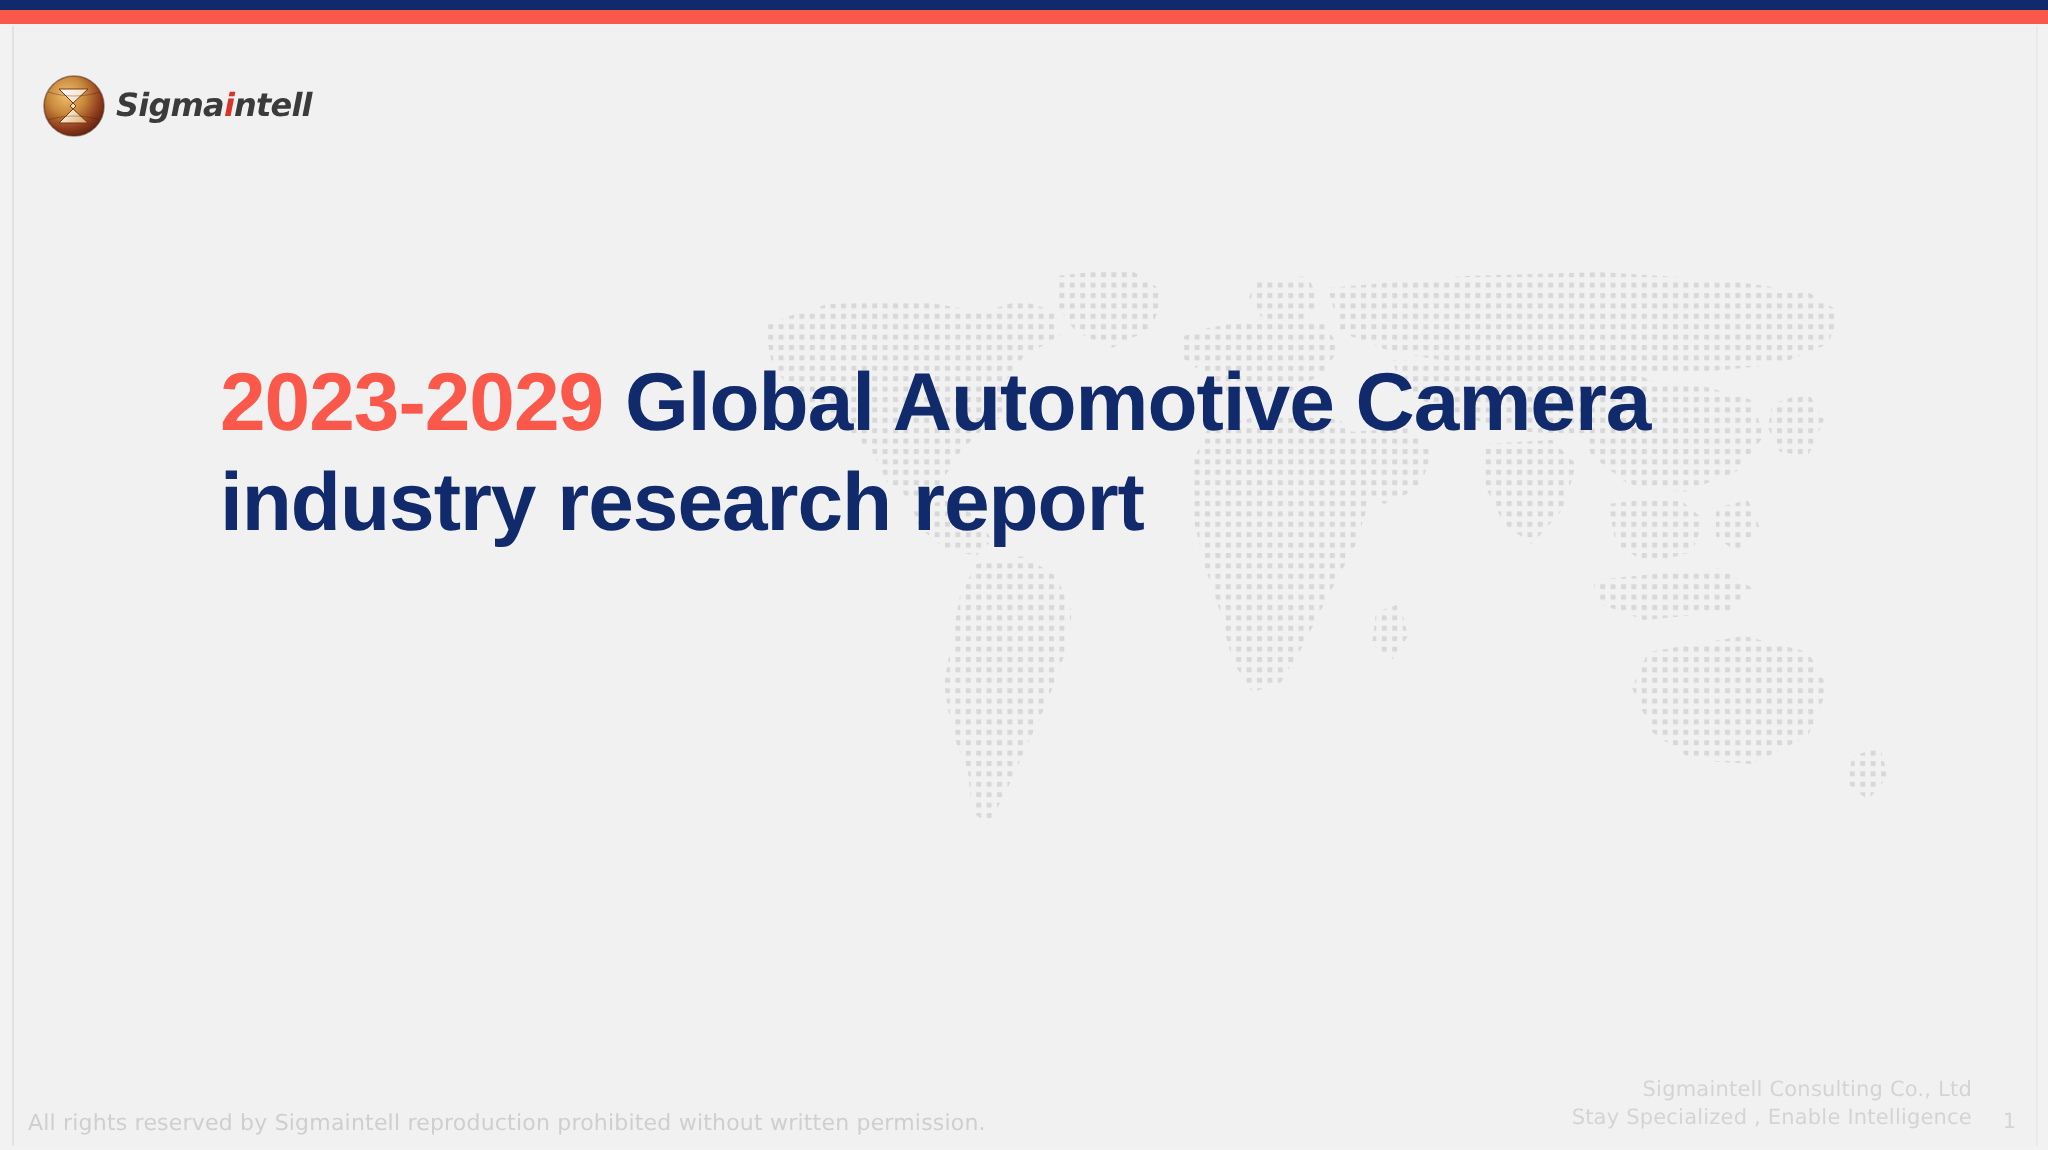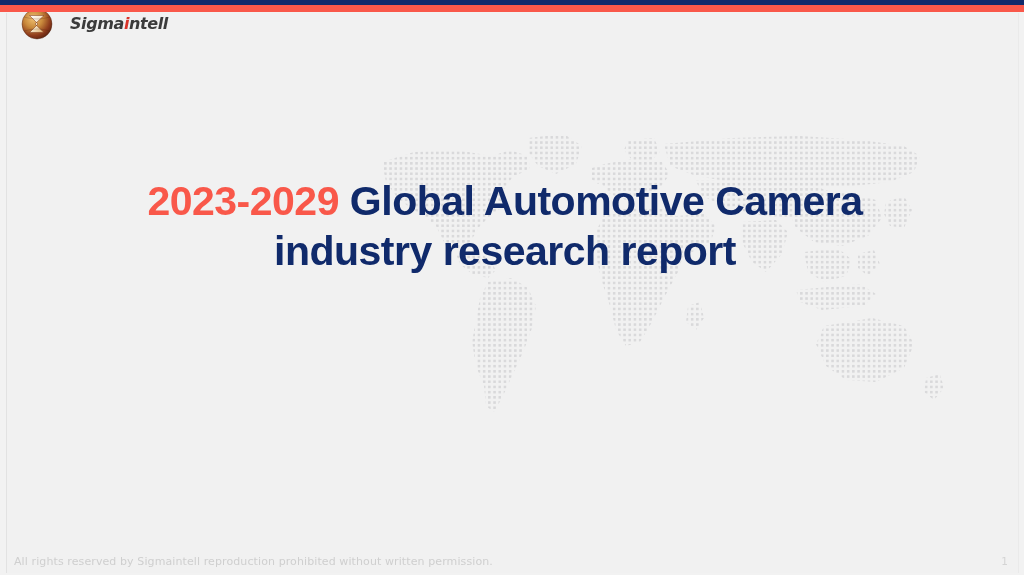--- a/index.html
+++ b/index.html
@@ -49,22 +49,22 @@
     width:600px; height:300px;
     z-index:2;
     opacity:1;
     pointer-events:none;
   }
   .world-map svg { display:block; width:100%; height:100%; }
 
   
   .logo {
     position:absolute;
-    left:20px; top:7px;
-    display:flex; align-items:center; gap:16px;
+    left:20px; top:36px;
+    display:flex; align-items:center; gap:4px;
     z-index:30;
   }
   .logo-mark {
     width:34px; height:34px;
     flex:0 0 34px;
   }
   .logo-text {
     font-family:"DejaVu Sans", sans-serif;
     font-style:italic;
     font-weight:700;
@@ -75,21 +75,20 @@
     white-space:nowrap;
   }
   .logo-text .hl { color:#d9342a; }
 
   
   .title-block {
     position:absolute;
     left:110px; top:176px;
     width:790px;
     z-index:20;
-    text-align:center;
   }
   .title {
     font-family:"Liberation Sans", sans-serif;
     font-weight:700;
     font-size:41px;
     line-height:50px;
     letter-spacing:-0.5px;
     color:#102a6b;
   }
   .title .years { color:#f9584a; }
@@ -241,16 +240,20 @@
     <span class="logo-text"><span>Sigma</span><span class="hl">i</span><span>ntell</span></span>
   </div>
 
   <div class="title-block">
     <h1 class="title"><span class="years">2023-2029</span><span> Global Automotive Camera industry research report</span></h1>
   </div>
 
 
   <div class="footer-left">All rights reserved by Sigmaintell reproduction prohibited without written permission.</div>
 
+  <div class="footer-right">
+    <div>Sigmaintell Consulting Co., Ltd</div>
+    <div>Stay Specialized , Enable Intelligence</div>
+  </div>
 
   <div class="page-num">1</div>
 
 </div>
 
 </body></html>

